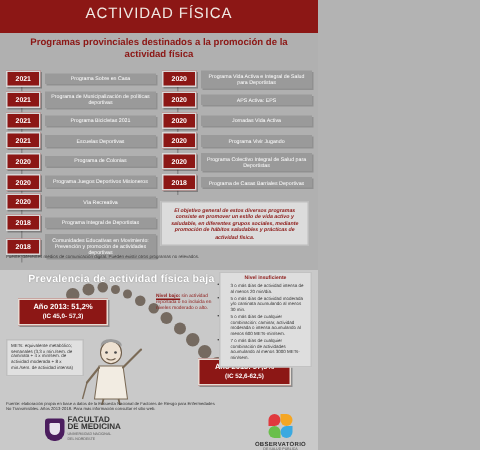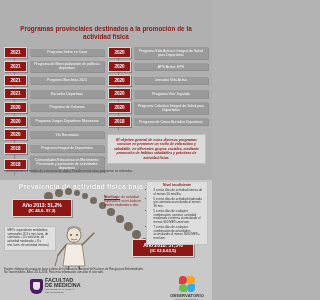--- a/index.html
+++ b/index.html
@@ -148,20 +148,23 @@
   .pinwheel{position:relative;width:18px;height:16px;margin:0 auto;}
   .pw{position:absolute;width:8px;height:8px;border-radius:50% 50% 50% 0;}
   .logo-obs .ln1{display:block;color:#333;font-weight:bold;font-size:4px;letter-spacing:.2px;margin-top:1px;}
   .logo-obs .ln2{display:block;color:#555;font-size:2.4px;}
 </style>
 </head>
 <body>
 
 <div class="poster">
 
+  <div class="header">
+    <div class="header-title">ACTIVIDAD FÍSICA</div>
+  </div>
 
   <div class="sec-title">Programas provinciales destinados a la promoción de la actividad física</div>
 
   <div class="tl left">
     <div class="tl-line"></div>
 
     <div class="row">
       <div class="year">2021</div>
       <div class="label">Programa Sobre en Casa</div>
     </div>

